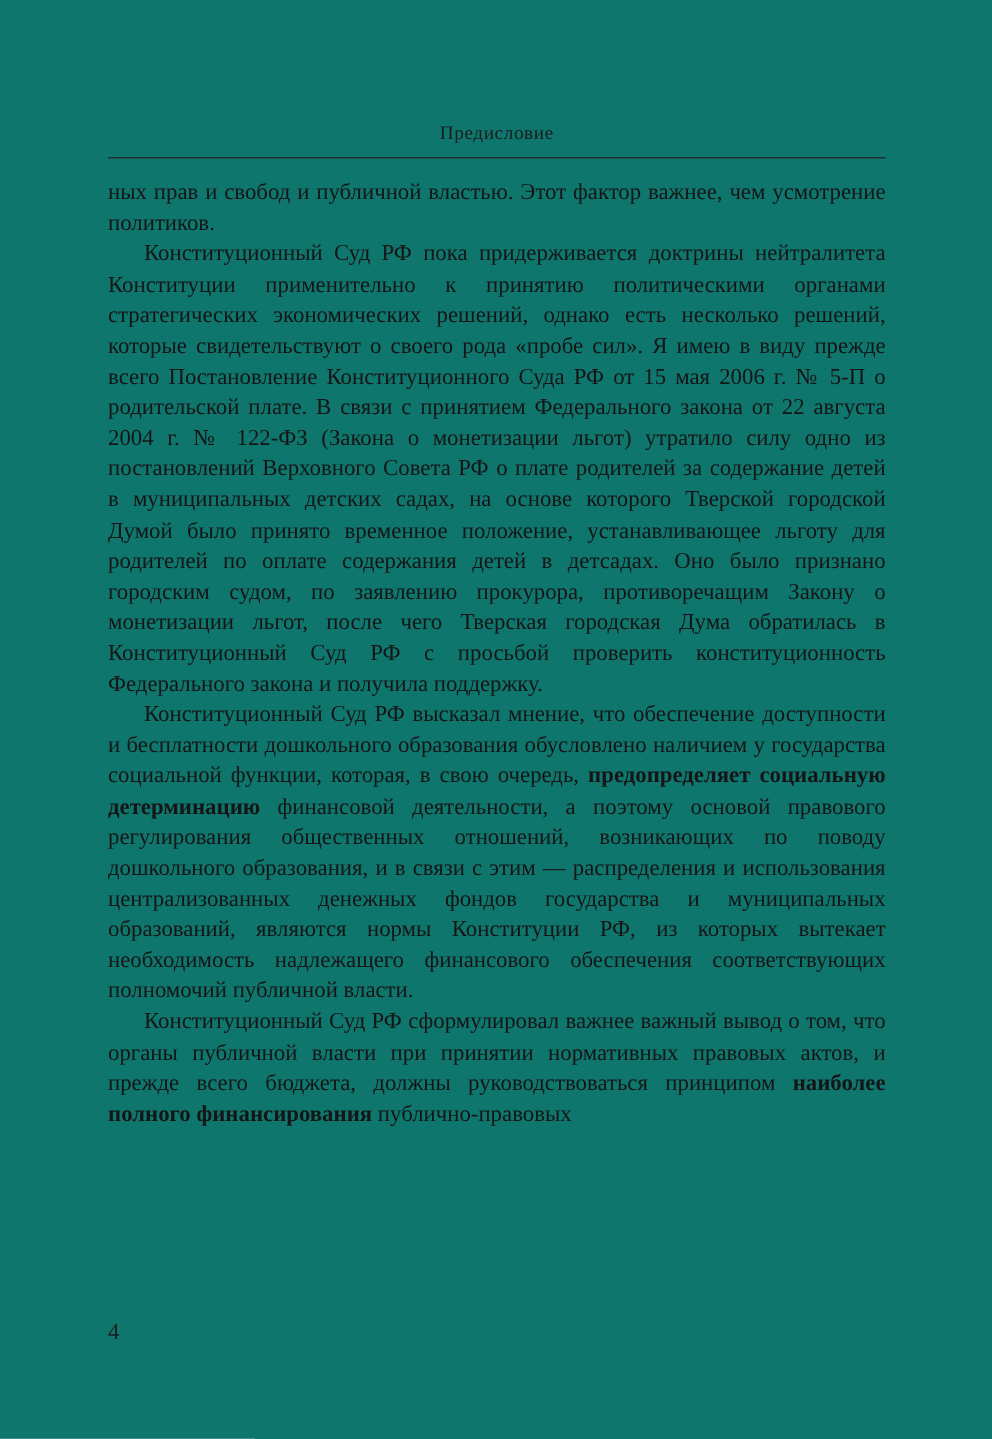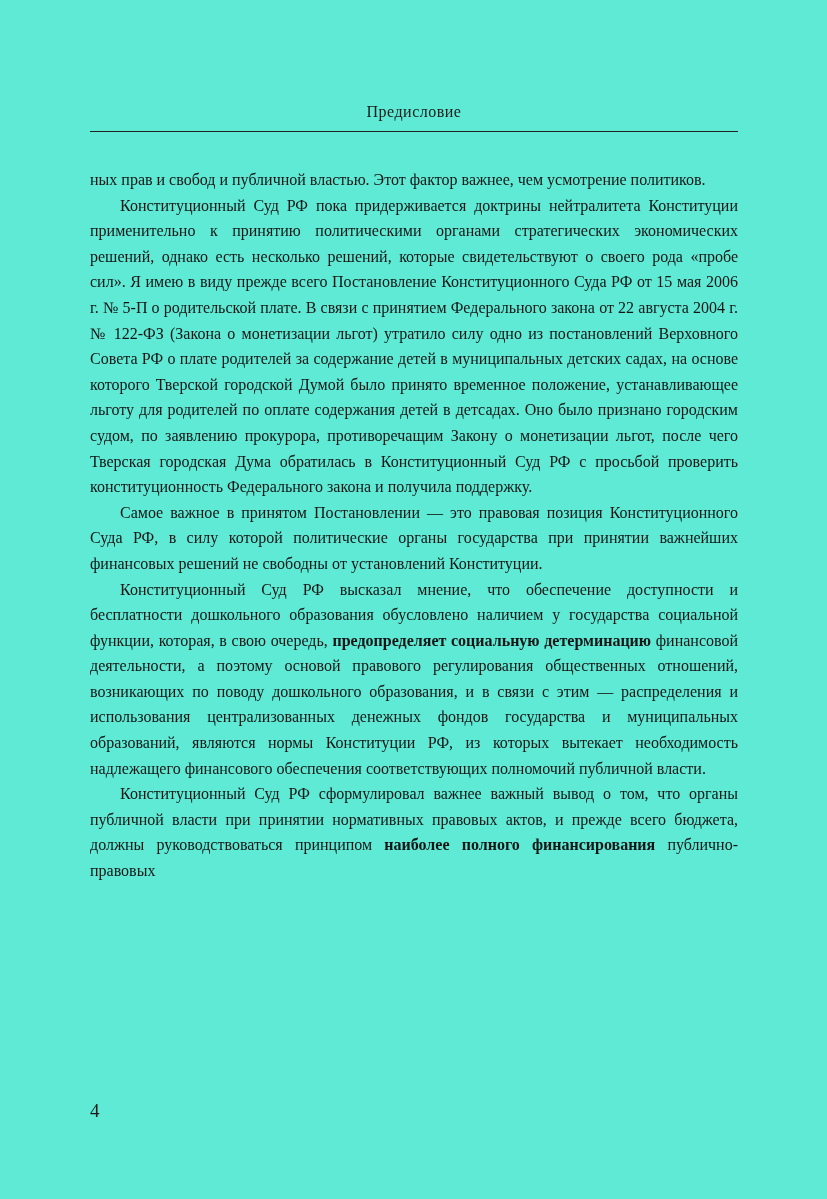--- a/index.html
+++ b/index.html
@@ -9,21 +9,21 @@
   }
   body {
     width: 827px;
     height: 1199px;
     overflow: hidden;
   }
   .book-page {
     position: relative;
     width: 827px;
     height: 1199px;
-    background: #5eead4;
+    background: #0f766e;
     font-family: "Liberation Serif", "DejaVu Serif", serif;
     color: #151515;
   }
   .running-head {
     position: absolute;
     left: 90px;
     top: 103px;
     width: 648px;
     text-align: center;
   }
@@ -33,23 +33,23 @@
     color: #1b1b1b;
   }
   .running-head-rule {
     margin-top: 10px;
     height: 0;
     border-top: 1.2px solid #222222;
   }
   .text-block {
     position: absolute;
     left: 90px;
-    top: 167px;
+    top: 148px;
     width: 648px;
-    font-size: 16px;
+    font-size: 19px;
     line-height: 25.6px;
     text-align: justify;
     hyphens: auto;
     -webkit-hyphens: auto;
   }
   .para {
     margin: 0;
     padding: 0;
     text-indent: 30px;
   }
@@ -76,21 +76,20 @@
     <div class="running-head-title">Предисловие</div>
     <div class="running-head-rule"></div>
   </header>
 
   <main class="text-block">
 
     <p class="para no-indent"><span class="seg">ных прав и свобод и публичной властью. Этот фактор важнее, чем усмотрение политиков.</span></p>
 
     <p class="para"><span class="seg">Конституционный Суд РФ пока придерживается доктрины нейтралитета Конституции применительно к принятию политическими органами стратегических экономических решений, однако есть несколько решений, которые свидетельствуют о своего рода «пробе сил». Я имею в виду прежде всего Постановление Конституционного Суда РФ от 15 мая 2006 г. № 5-П о родительской плате. В связи с принятием Федерального закона от 22 августа 2004 г. № 122-ФЗ (Закона о монетизации льгот) утратило силу одно из постановлений Верховного Совета РФ о плате родителей за содержание детей в муниципальных детских садах, на основе которого Тверской городской Думой было принято временное положение, устанавливающее льготу для родителей по оплате содержания детей в детсадах. Оно было признано городским судом, по заявлению прокурора, противоречащим Закону о монетизации льгот, после чего Тверская городская Дума обратилась в Конституционный Суд РФ с просьбой проверить конституционность Федерального закона и получила поддержку.</span></p>
 
-    <p class="para"><span class="seg">Самое важное в принятом Постановлении — это правовая позиция Конституционного Суда РФ, в силу которой политические органы государства при принятии важнейших финансовых решений не свободны от установлений Конституции.</span></p>
 
     <p class="para"><span class="seg">Конституционный Суд РФ высказал мнение, что обеспечение доступности и бесплатности дошкольного образования обусловлено наличием у государства социальной функции, которая, в свою очередь, </span><span class="seg bold">предопределяет социальную детерминацию</span><span class="seg"> финансовой деятельности, а поэтому основой правового регулирования общественных отношений, возникающих по поводу дошкольного образования, и в связи с этим — распределения и использования централизованных денежных фондов государства и муниципальных образований, являются нормы Конституции РФ, из которых вытекает необходимость надлежащего финансового обеспечения соответствующих полномочий публичной власти.</span></p>
 
     <p class="para"><span class="seg">Конституционный Суд РФ сформулировал важнее важный вывод о том, что органы публичной власти при принятии нормативных правовых актов, и прежде всего бюджета, должны руководствоваться принципом </span><span class="seg bold">наиболее полного финансирования</span><span class="seg"> публично-правовых</span></p>
 
   </main>
 
   <footer class="folio">4</footer>
 
 </div>

